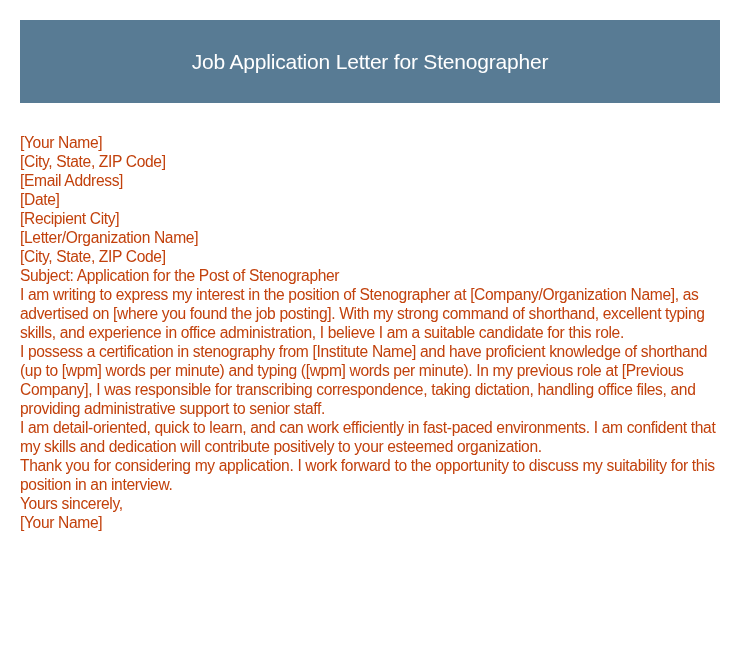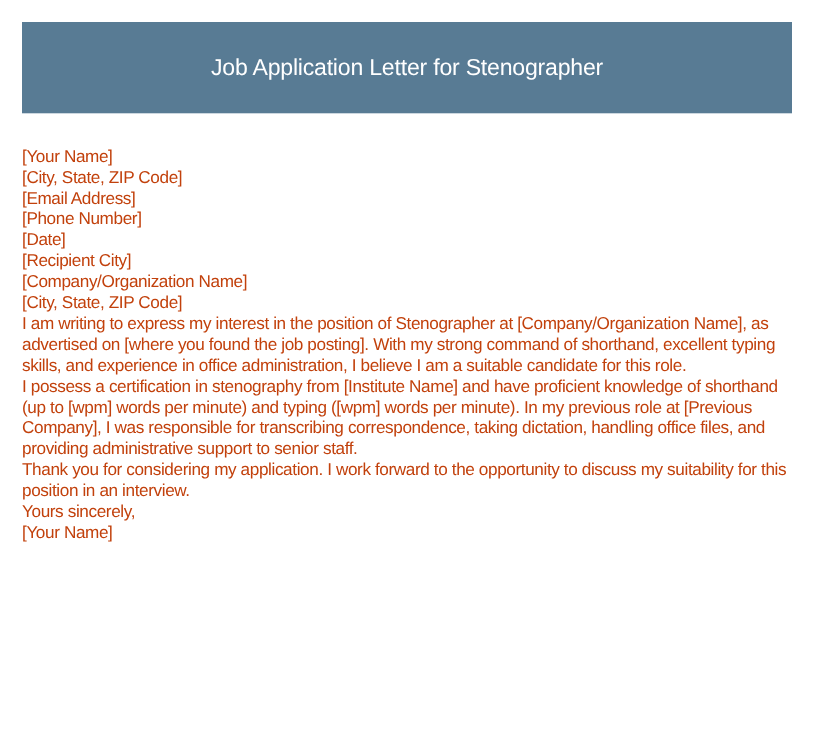--- a/index.html
+++ b/index.html
@@ -52,26 +52,27 @@
 
 <div class="header">
   <div class="header-title">Job Application Letter for Stenographer</div>
 </div>
 
 <div class="letter">
   <div>
     <span class="line">[Your Name]</span>
     <span class="line">[City, State, ZIP Code]</span>
     <span class="line">[Email Address]</span>
-    <span class="line">[Phone Number]</span>
   </div>
   <span class="line">[Date]</span>
   <div>
     <span class="line">[Recipient City]</span>
-    <span class="line">[Company/Organization Name]</span>
+    <span class="line">[Letter/Organization Name]</span>
     <span class="line">[City, State, ZIP Code]</span>
   </div>
+  <span class="line">Subject: Application for the Post of Stenographer</span>
   <p class="para">I am writing to express my interest in the position of Stenographer at [Company/Organization Name], as advertised on [where you found the job posting]. With my strong command of shorthand, excellent typing skills, and experience in office administration, I believe I am a suitable candidate for this role.</p>
   <p class="para">I possess a certification in stenography from [Institute Name] and have proficient knowledge of shorthand (up to [wpm] words per minute) and typing ([wpm] words per minute). In my previous role at [Previous Company], I was responsible for transcribing correspondence, taking dictation, handling office files, and providing administrative support to senior staff.</p>
+  <p class="para">I am detail-oriented, quick to learn, and can work efficiently in fast-paced environments. I am confident that my skills and dedication will contribute positively to your esteemed organization.</p>
   <p class="para">Thank you for considering my application. I work forward to the opportunity to discuss my suitability for this position in an interview.</p>
   <span class="line">Yours sincerely,</span>
   <span class="line">[Your Name]</span>
 </div>
 
 </body></html>

